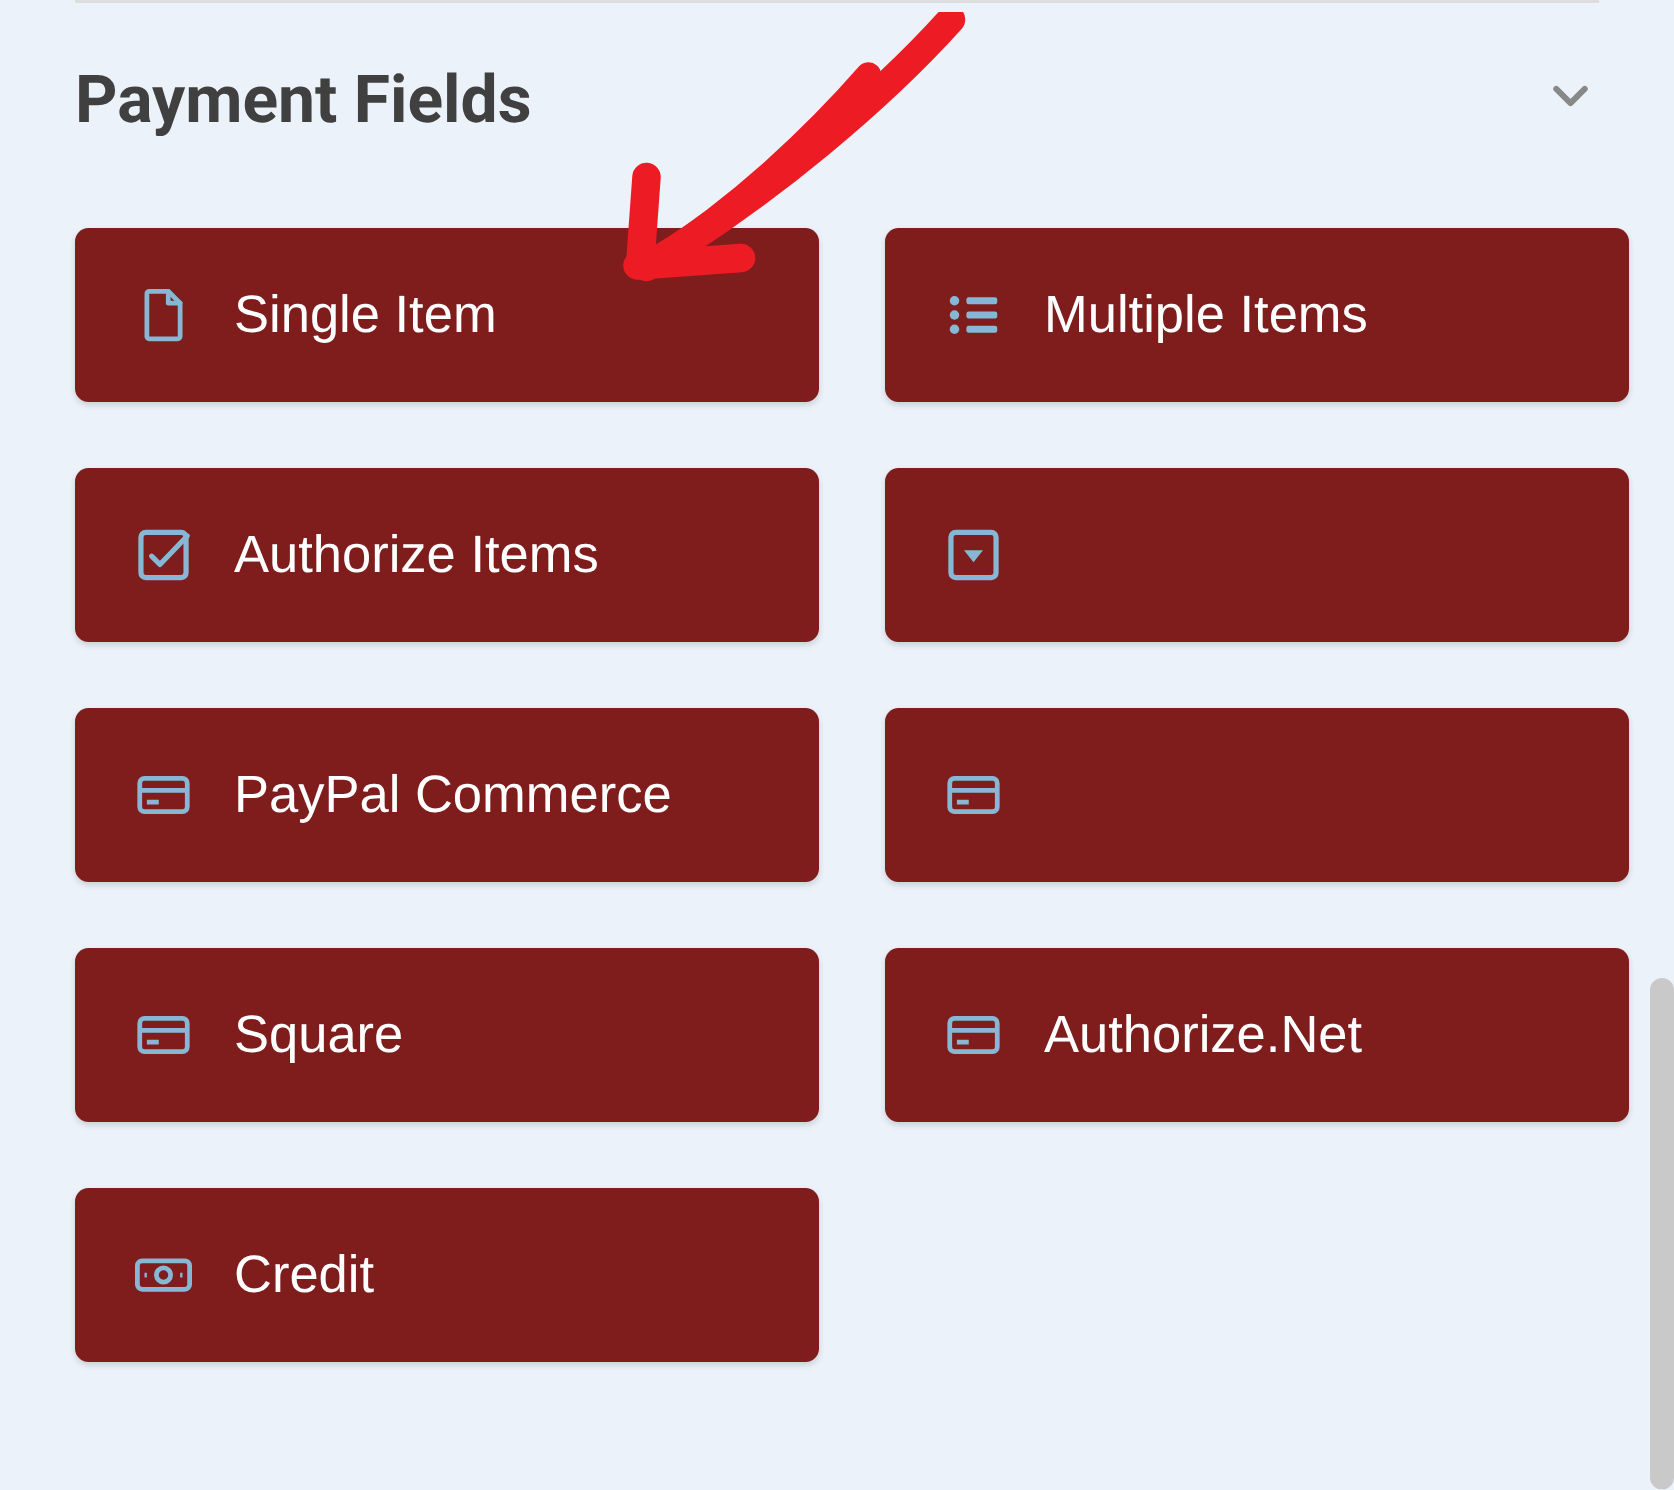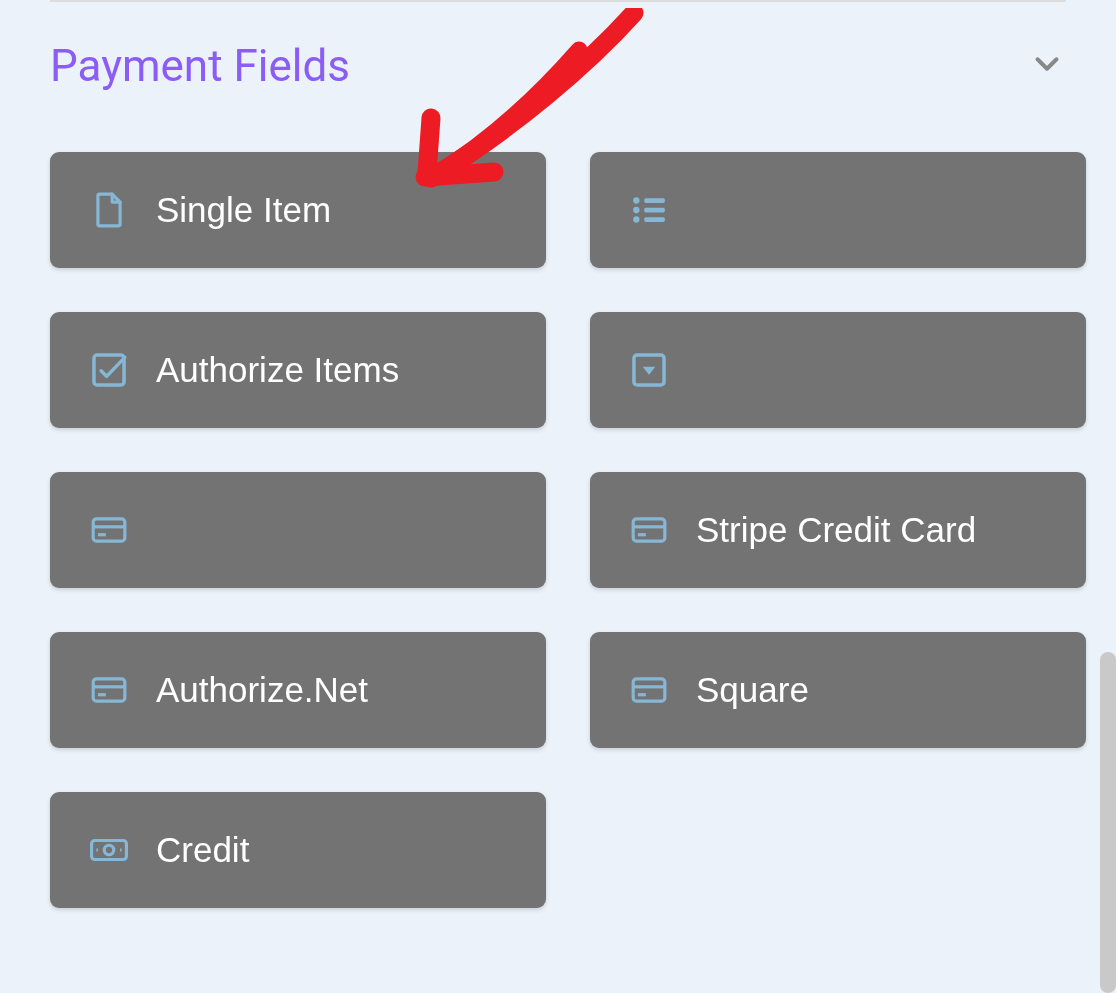--- a/index.html
+++ b/index.html
@@ -21,34 +21,34 @@
       border-top: 2px solid #ddd;
     }
     .section-header {
       display: flex;
       justify-content: space-between;
       align-items: center;
       padding: 35px 50px 20px 50px;
     }
     .section-title {
       font-size: 44px;
-      font-weight: 400;
-      color: #8b5cf6;
+      font-weight: 700;
+      color: #404040;
     }
     .chevron {
       color: #888;
     }
     .fields-grid {
       display: grid;
       grid-template-columns: 1fr 1fr;
       gap: 44px;
       padding: 40px 30px 30px 50px;
     }
     .field-button {
-      background: #737373;
+      background: #7f1d1d;
       color: #ffffff;
       border: none;
       border-radius: 9px;
       padding: 38px 40px;
       font-size: 35px;
       font-weight: 400;
       text-align: left;
       display: flex;
       align-items: center;
       gap: 28px;
@@ -114,20 +114,21 @@
     <span class="icon">
       <svg viewBox="0 0 24 24" fill="currentColor">
         <circle cx="4" cy="6" r="2"></circle>
         <rect x="9" y="4.5" width="13" height="3" rx="1"></rect>
         <circle cx="4" cy="12" r="2"></circle>
         <rect x="9" y="10.5" width="13" height="3" rx="1"></rect>
         <circle cx="4" cy="18" r="2"></circle>
         <rect x="9" y="16.5" width="13" height="3" rx="1"></rect>
       </svg>
     </span>
+    <span>Multiple Items</span>
   </button>
 
   <button class="field-button">
     <span class="icon">
       <svg viewBox="0 0 24 24" fill="none" stroke="currentColor" stroke-width="2.2">
         <rect x="2.5" y="2.5" width="19" height="19" rx="2"></rect>
         <polyline points="7 12.5 10.5 16 22 4" stroke-linecap="round" stroke-linejoin="round"></polyline>
       </svg>
     </span>
     <span>Authorize Items</span>
@@ -143,53 +144,53 @@
   </button>
 
   <button class="field-button">
     <span class="icon">
       <svg viewBox="0 0 24 24" fill="none" stroke="currentColor" stroke-width="2">
         <rect x="2" y="5" width="20" height="14" rx="2"></rect>
         <line x1="2" y1="10" x2="22" y2="10"></line>
         <line x1="5" y1="15" x2="10" y2="15"></line>
       </svg>
     </span>
-  </button>
-
-  <button class="field-button">
-    <span class="icon">
-      <svg viewBox="0 0 24 24" fill="none" stroke="currentColor" stroke-width="2">
-        <rect x="2" y="5" width="20" height="14" rx="2"></rect>
-        <line x1="2" y1="10" x2="22" y2="10"></line>
-        <line x1="5" y1="15" x2="10" y2="15"></line>
-      </svg>
-    </span>
-    <span>Stripe Credit Card</span>
+    <span>PayPal Commerce</span>
+  </button>
+
+  <button class="field-button">
+    <span class="icon">
+      <svg viewBox="0 0 24 24" fill="none" stroke="currentColor" stroke-width="2">
+        <rect x="2" y="5" width="20" height="14" rx="2"></rect>
+        <line x1="2" y1="10" x2="22" y2="10"></line>
+        <line x1="5" y1="15" x2="10" y2="15"></line>
+      </svg>
+    </span>
+  </button>
+
+  <button class="field-button">
+    <span class="icon">
+      <svg viewBox="0 0 24 24" fill="none" stroke="currentColor" stroke-width="2">
+        <rect x="2" y="5" width="20" height="14" rx="2"></rect>
+        <line x1="2" y1="10" x2="22" y2="10"></line>
+        <line x1="5" y1="15" x2="10" y2="15"></line>
+      </svg>
+    </span>
+    <span>Square</span>
   </button>
 
   <button class="field-button">
     <span class="icon">
       <svg viewBox="0 0 24 24" fill="none" stroke="currentColor" stroke-width="2">
         <rect x="2" y="5" width="20" height="14" rx="2"></rect>
         <line x1="2" y1="10" x2="22" y2="10"></line>
         <line x1="5" y1="15" x2="10" y2="15"></line>
       </svg>
     </span>
     <span>Authorize.Net</span>
-  </button>
-
-  <button class="field-button">
-    <span class="icon">
-      <svg viewBox="0 0 24 24" fill="none" stroke="currentColor" stroke-width="2">
-        <rect x="2" y="5" width="20" height="14" rx="2"></rect>
-        <line x1="2" y1="10" x2="22" y2="10"></line>
-        <line x1="5" y1="15" x2="10" y2="15"></line>
-      </svg>
-    </span>
-    <span>Square</span>
   </button>
 
   <button class="field-button">
     <span class="icon">
       <svg viewBox="0 0 24 24" fill="none" stroke="currentColor" stroke-width="2">
         <rect x="1" y="6" width="22" height="12" rx="2"></rect>
         <circle cx="12" cy="12" r="3"></circle>
         <line x1="4" y1="12" x2="5" y2="12"></line>
         <line x1="19" y1="12" x2="20" y2="12"></line>
       </svg>

